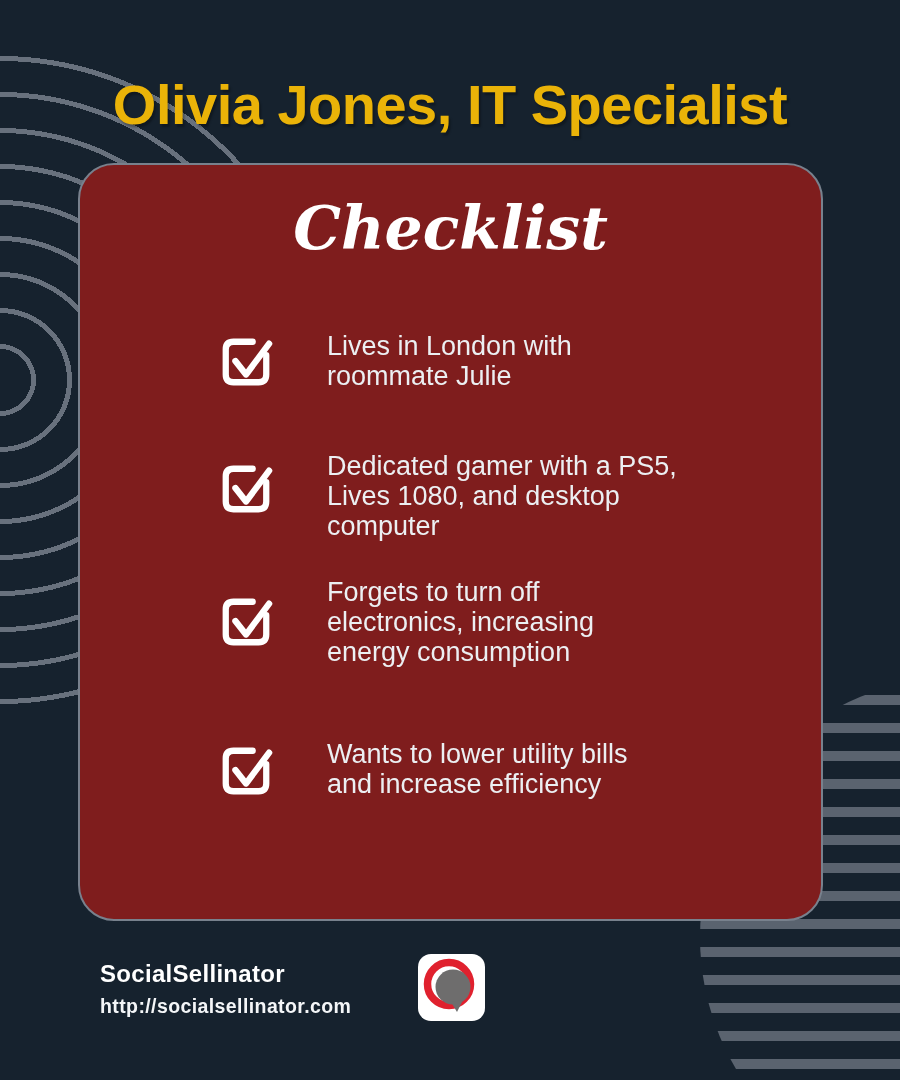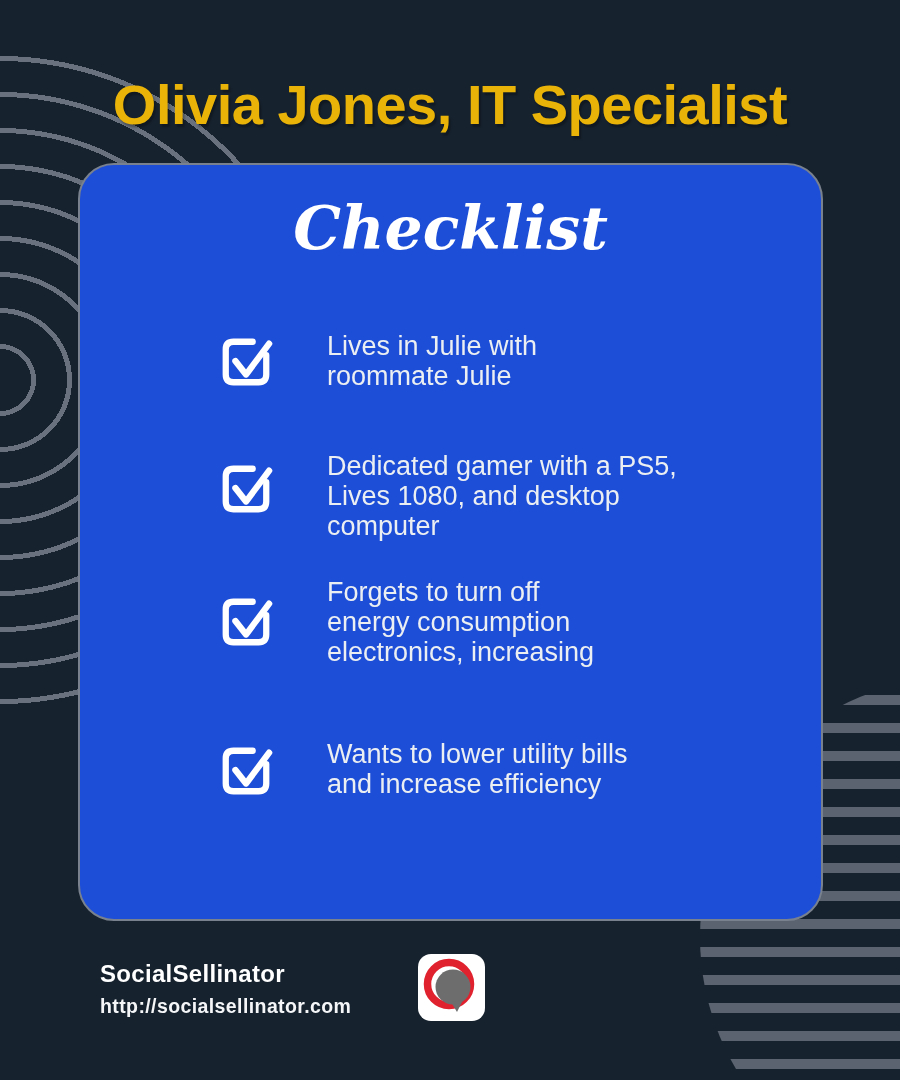--- a/index.html
+++ b/index.html
@@ -43,21 +43,21 @@
     color: #eab308;
     text-shadow: 2px 3px 2px rgba(0,0,0,0.28);
     z-index: 2;
   }
 
   
   .card {
     position: absolute;
     left: 78px; top: 163px;
     width: 745px; height: 758px;
-    background: #1d4ed8;
+    background: #7f1d1d;
     border: 2px solid #78818D;
     border-radius: 36px;
     z-index: 1;
   }
   .card-heading {
     position: absolute;
     left: 0; right: 0; top: 28px;
     text-align: center;
     font-family: "DejaVu Serif", serif;
     font-style: italic;
@@ -118,21 +118,21 @@
 <div class="card">
 
   <div class="card-heading">Checklist</div>
 
   <div class="check-item">
     <svg class="check-icon" style="left:139px; top:170px;" viewBox="0 0 56 56">
       <path d="M35 7 H15 Q7 7 7 15 V41 Q7 49 15 49 H41 Q49 49 49 41 V21" fill="none" stroke="#FFFFFF" stroke-width="6.5" stroke-linecap="round"></path>
       <path d="M17 27 L28 41 L52 9" fill="none" stroke="#FFFFFF" stroke-width="6.5" stroke-linecap="round" stroke-linejoin="round"></path>
     </svg>
     <div class="item-text" style="left:247px; top:166px;">
-      <div>Lives in Julie with</div>
+      <div>Lives in London with</div>
       <div>roommate Julie</div>
     </div>
   </div>
 
   <div class="check-item">
     <svg class="check-icon" style="left:139px; top:297px;" viewBox="0 0 56 56">
       <path d="M35 7 H15 Q7 7 7 15 V41 Q7 49 15 49 H41 Q49 49 49 41 V21" fill="none" stroke="#FFFFFF" stroke-width="6.5" stroke-linecap="round"></path>
       <path d="M17 27 L28 41 L52 9" fill="none" stroke="#FFFFFF" stroke-width="6.5" stroke-linecap="round" stroke-linejoin="round"></path>
     </svg>
     <div class="item-text" style="left:247px; top:286px;">
@@ -142,22 +142,22 @@
     </div>
   </div>
 
   <div class="check-item">
     <svg class="check-icon" style="left:139px; top:430px;" viewBox="0 0 56 56">
       <path d="M35 7 H15 Q7 7 7 15 V41 Q7 49 15 49 H41 Q49 49 49 41 V21" fill="none" stroke="#FFFFFF" stroke-width="6.5" stroke-linecap="round"></path>
       <path d="M17 27 L28 41 L52 9" fill="none" stroke="#FFFFFF" stroke-width="6.5" stroke-linecap="round" stroke-linejoin="round"></path>
     </svg>
     <div class="item-text" style="left:247px; top:412px;">
       <div>Forgets to turn off</div>
+      <div>electronics, increasing</div>
       <div>energy consumption</div>
-      <div>electronics, increasing</div>
     </div>
   </div>
 
   <div class="check-item">
     <svg class="check-icon" style="left:139px; top:579px;" viewBox="0 0 56 56">
       <path d="M35 7 H15 Q7 7 7 15 V41 Q7 49 15 49 H41 Q49 49 49 41 V21" fill="none" stroke="#FFFFFF" stroke-width="6.5" stroke-linecap="round"></path>
       <path d="M17 27 L28 41 L52 9" fill="none" stroke="#FFFFFF" stroke-width="6.5" stroke-linecap="round" stroke-linejoin="round"></path>
     </svg>
     <div class="item-text" style="left:247px; top:574px;">
       <div>Wants to lower utility bills</div>

